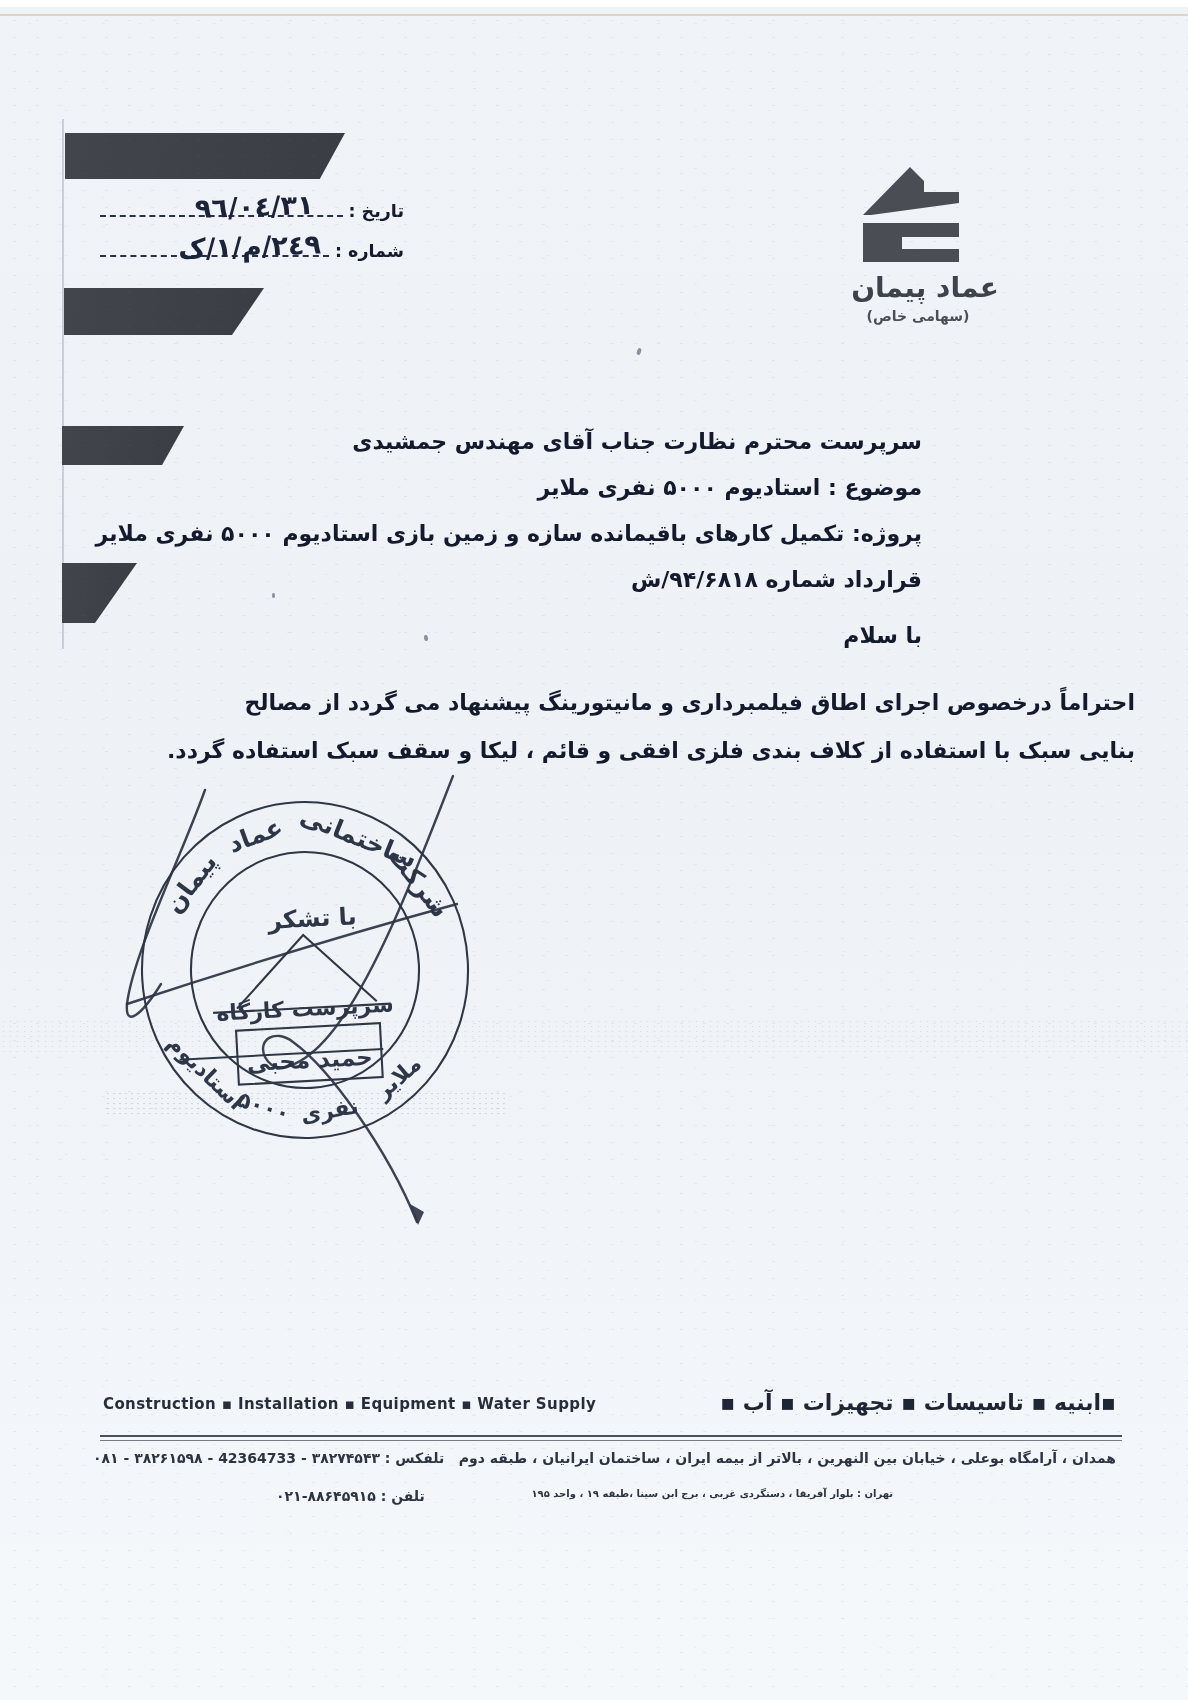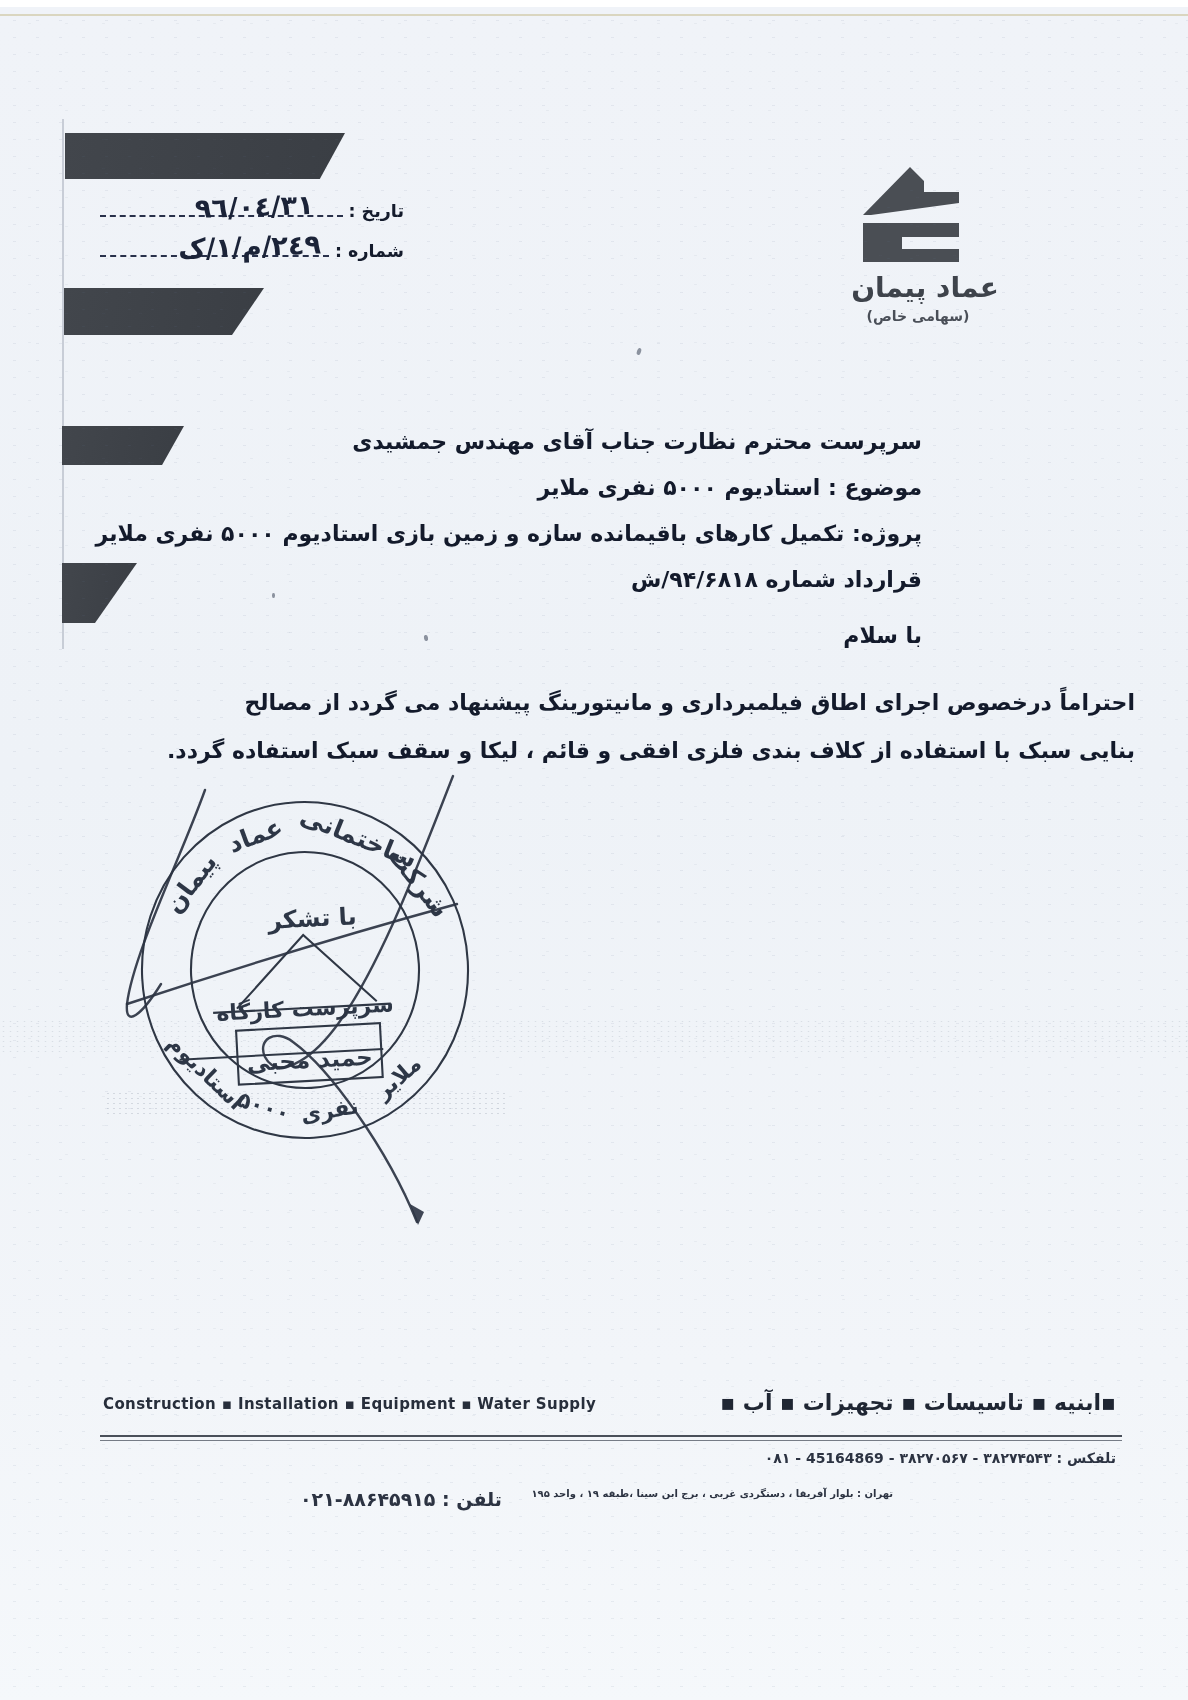--- a/index.html
+++ b/index.html
@@ -70,22 +70,22 @@
   .ft-en{position:absolute; left:103px; top:1388px; font-size:15px; font-weight:700;
     color:#272e3b; letter-spacing:.4px;}
   .ft-fa{position:absolute; right:72px; top:1383px; font-size:22px; font-weight:700;
     color:#1f2633; direction:rtl;}
   .ft-rule{position:absolute; left:100px; right:66px; top:1428px; height:3px;
     border-top:2px solid #4a505a; border-bottom:1px solid #767c86;}
   .ft-line1{position:absolute; left:93px; right:72px; top:1443px; direction:rtl;
     display:flex; justify-content:space-between; font-size:14px; font-weight:600; color:#2c3342;}
   .ft-tehran{position:absolute; right:295px; top:1481px; direction:rtl;
     font-size:10px; font-weight:600; color:#2c3342;}
-  .ft-phone{position:absolute; left:300px; top:1481px; direction:rtl;
-    font-size:19px; font-weight:600; color:#2c3342;}
+  .ft-phone{position:absolute; left:276px; top:1481px; direction:rtl;
+    font-size:14px; font-weight:600; color:#2c3342;}
 </style>
 </head>
 <body>
 
 <div class="page">
   <div class="top-line"></div>
   <div class="fold-line"></div>
 
   <div class="bar bar1"></div>
   <div class="bar bar2"></div>
@@ -167,17 +167,18 @@
   <div class="band band2"></div>
   <div class="speck" style="left:637px; top:341px; width:4px; height:7px; transform:rotate(18deg);"></div>
   <div class="speck" style="left:424px; top:628px; width:4px; height:6px; transform:rotate(-12deg);"></div>
   <div class="speck" style="left:272px; top:586px; width:3px; height:5px;"></div>
   <div class="grain"></div>
 
   <div class="ft-en">Construction ▪ Installation ▪ Equipment ▪ Water Supply</div>
   <div class="ft-fa">▪ابنیه ▪ تاسیسات ▪ تجهیزات ▪ آب ▪</div>
   <div class="ft-rule"></div>
   <div class="ft-line1">
-    <span>تلفکس : ۳۸۲۷۴۵۴۳ - ۳۸۲۷۰۵۶۷ - 45164869 - ۰۸۱</span>
+    <span>همدان ، آرامگاه بوعلی ، خیابان بین النهرین ، بالاتر از بیمه ایران ، ساختمان ایرانیان ، طبقه دوم</span>
+    <span>تلفکس : ۳۸۲۷۴۵۴۳ - 42364733 - ۳۸۲۶۱۵۹۸ - ۰۸۱</span>
   </div>
   <div class="ft-tehran">تهران : بلوار آفریقا ، دستگردی غربی ، برج ابن سینا ،طبقه ۱۹ ، واحد ۱۹۵</div>
   <div class="ft-phone">تلفن : ۸۸۶۴۵۹۱۵-۰۲۱</div>
 </div>
 
 </body></html>

